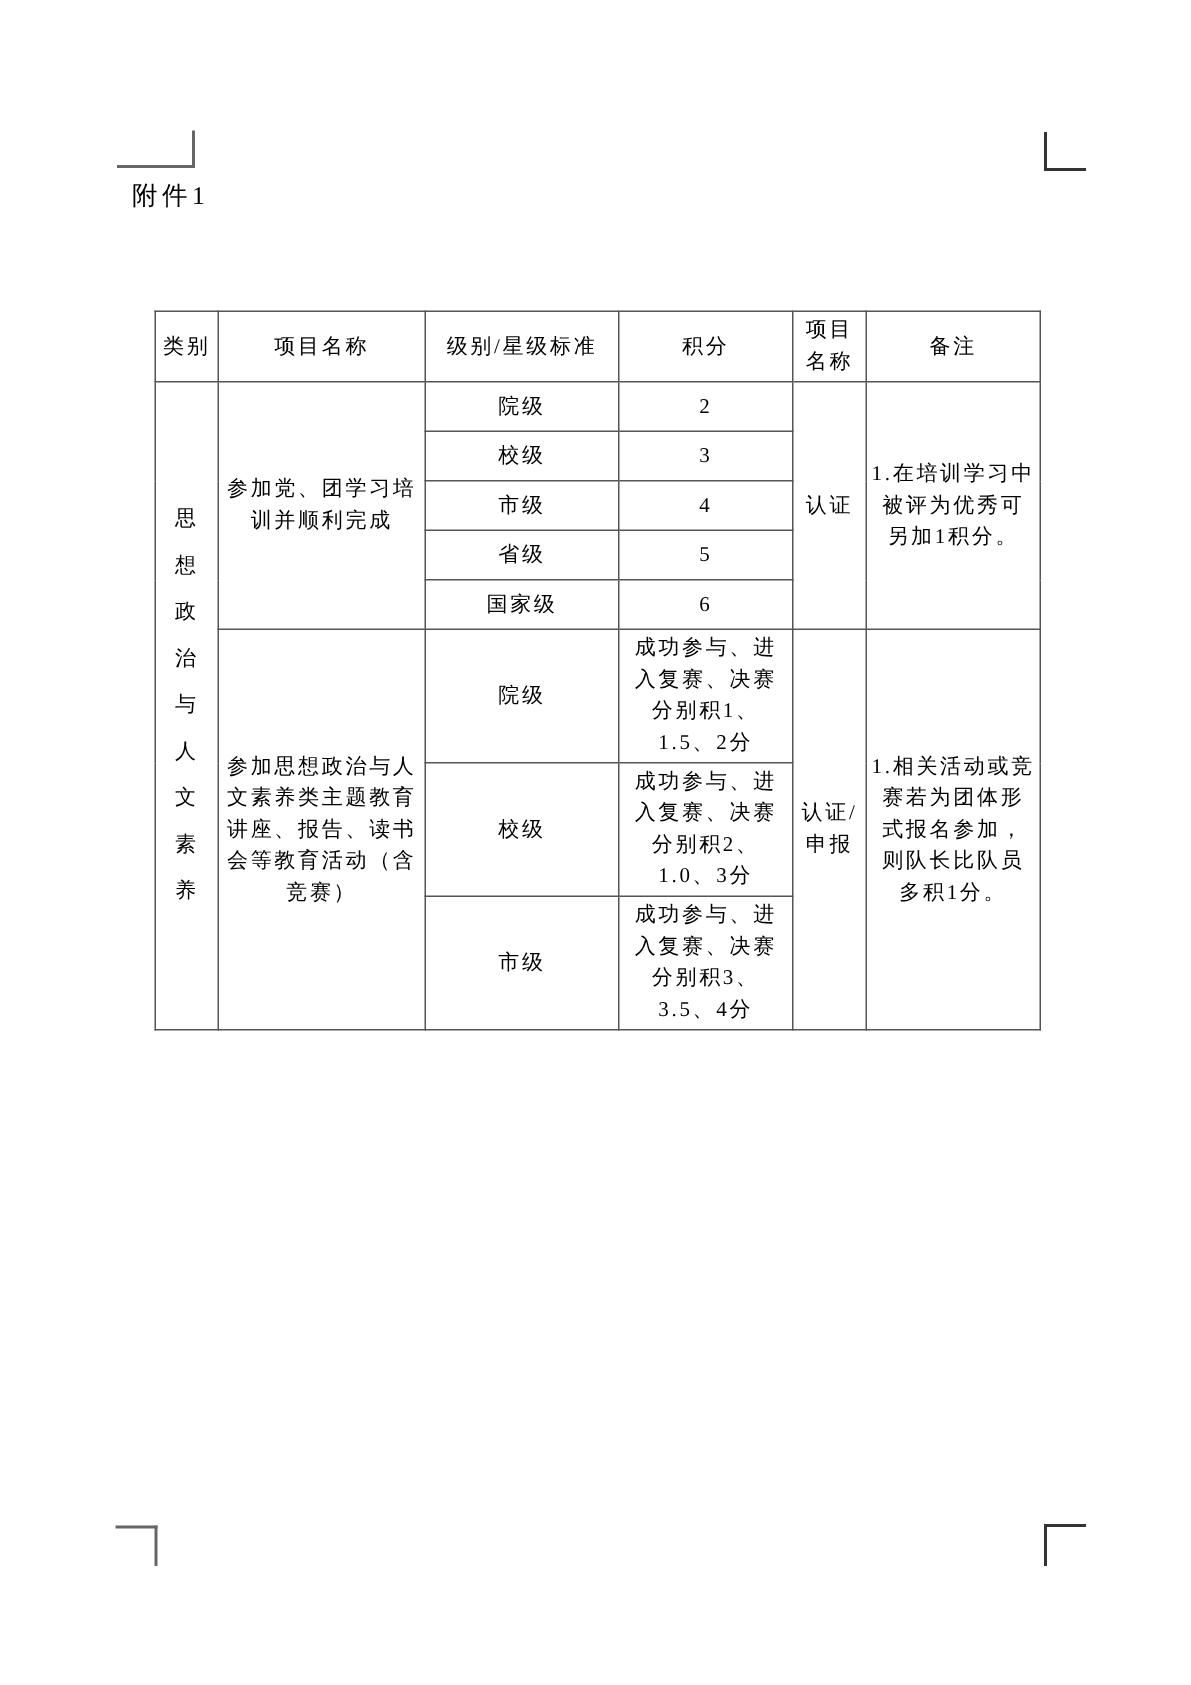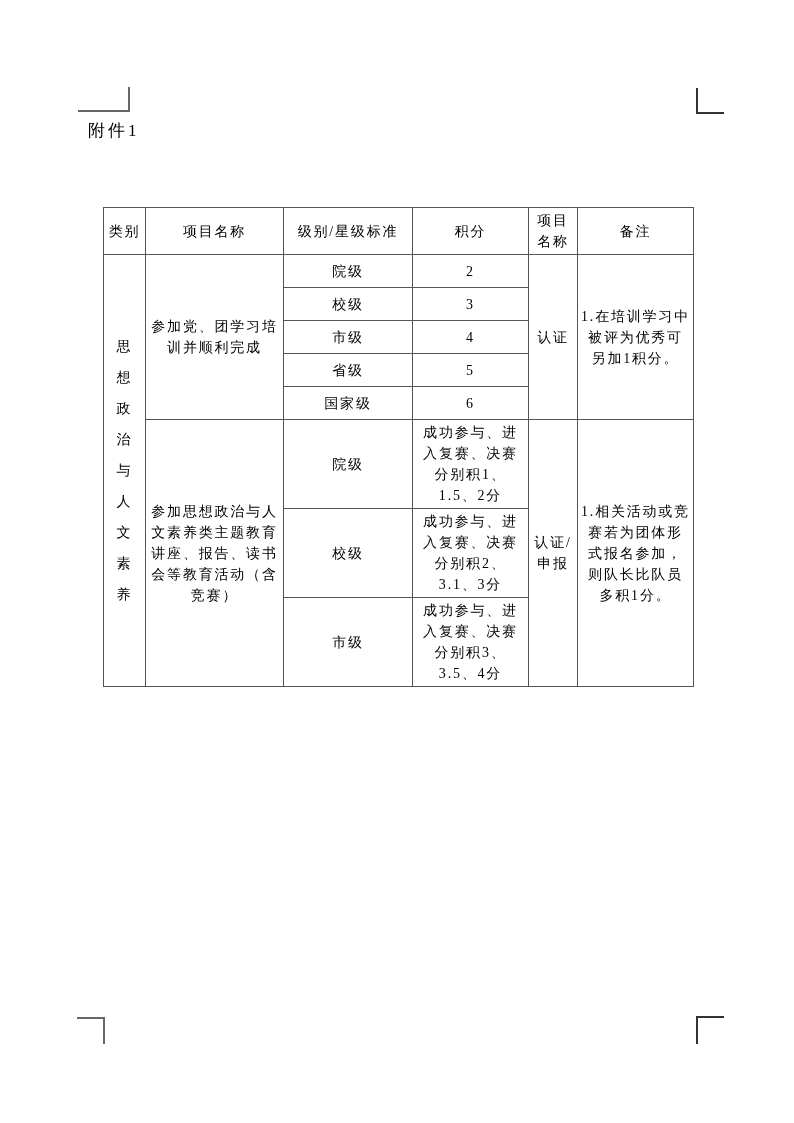--- a/index.html
+++ b/index.html
@@ -59,21 +59,21 @@
   table.points th { height: 36px; }
   tr.r-small td { height: 28px; }
   tr.r-big td   { height: 80px; }
 
   td.c-category { padding: 0; }
   .v-text {
     width: 16px;
     margin: 0 auto;
     word-break: break-all;
     line-height: 31px;
-    text-align: left;
+    text-align: right;
   }
   td.c-project { text-align: left; padding: 2px 3px; margin-left: 43px; }
   td.c-remark  { text-align: left; padding: 2px 4px; }
   td.c-points-text { letter-spacing: 1px; padding: 2px 3px; }
   td.c-recognition { padding: 2px 2px; letter-spacing: 1px; }
 </style>
 </head>
 <body>
 
 <div class="page">
@@ -137,21 +137,21 @@
 
         <tr class="r-big">
           <td class="c-project" rowspan="3">参加思想政治与人文素养类主题教育讲座、报告、读书会等教育活动（含竞赛）</td>
           <td>院级</td>
           <td class="c-points-text">成功参与、进入复赛、决赛分别积1、1.5、2分</td>
           <td class="c-recognition" rowspan="3">认证/申报</td>
           <td class="c-remark" rowspan="3">1.相关活动或竞赛若为团体形式报名参加，则队长比队员多积1分。</td>
         </tr>
         <tr class="r-big">
           <td>校级</td>
-          <td class="c-points-text">成功参与、进入复赛、决赛分别积2、3.1、3分</td>
+          <td class="c-points-text">成功参与、进入复赛、决赛分别积2、1.0、3分</td>
         </tr>
         <tr class="r-big">
           <td>市级</td>
           <td class="c-points-text">成功参与、进入复赛、决赛分别积3、3.5、4分</td>
         </tr>
       </tbody>
     </table>
   </div>
 
 </div>

